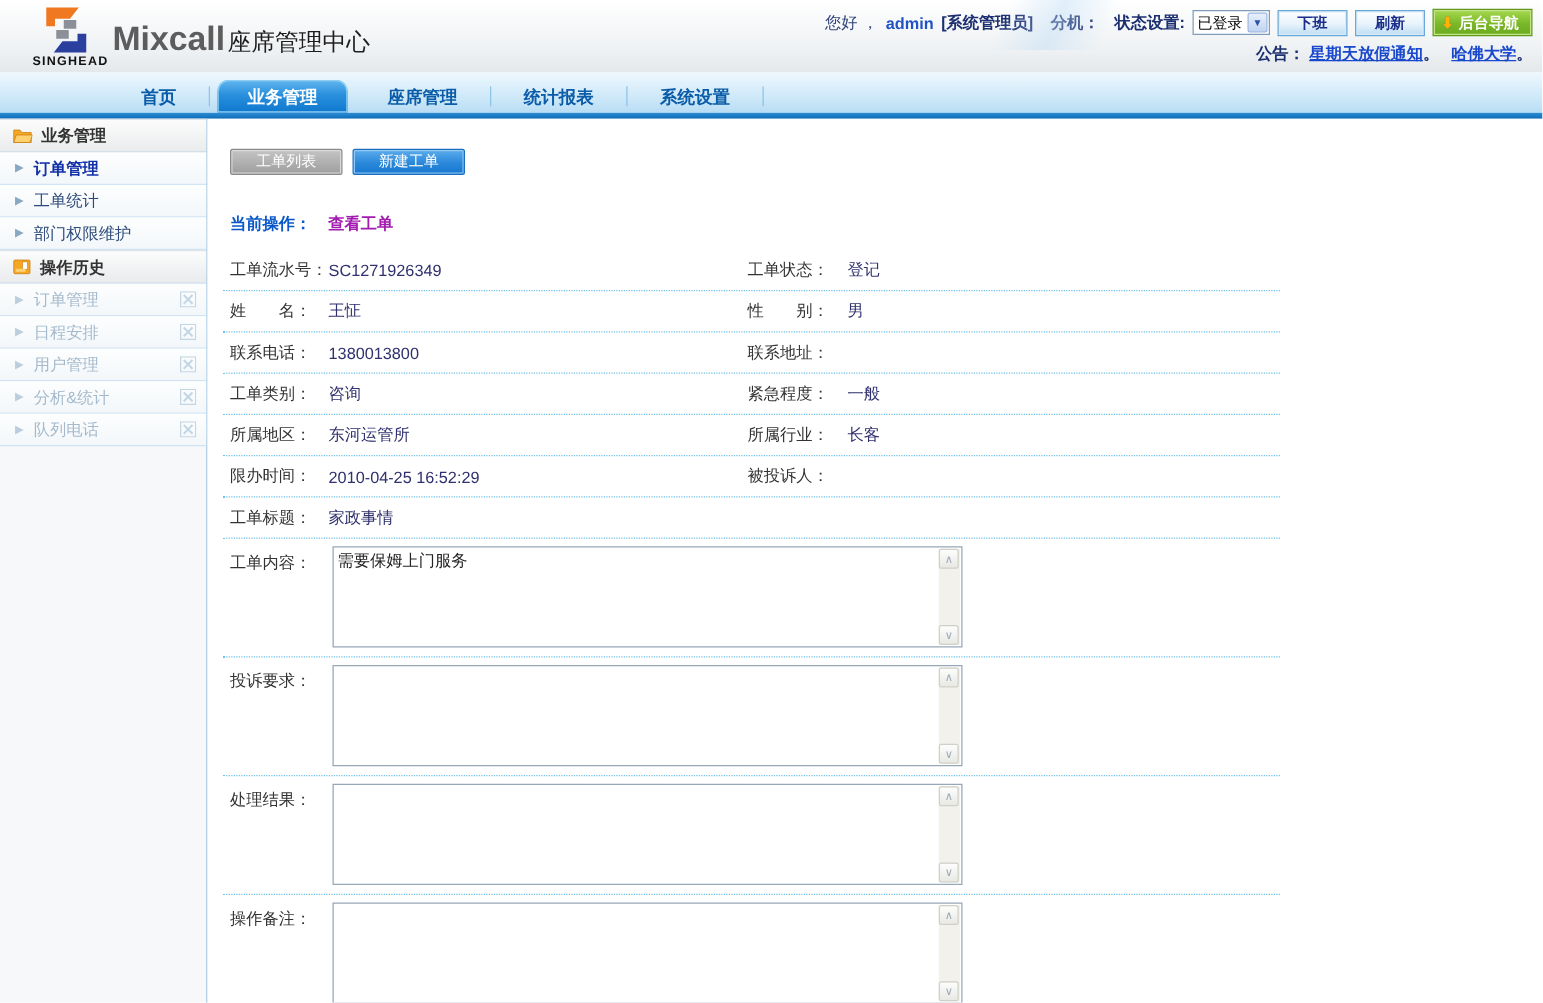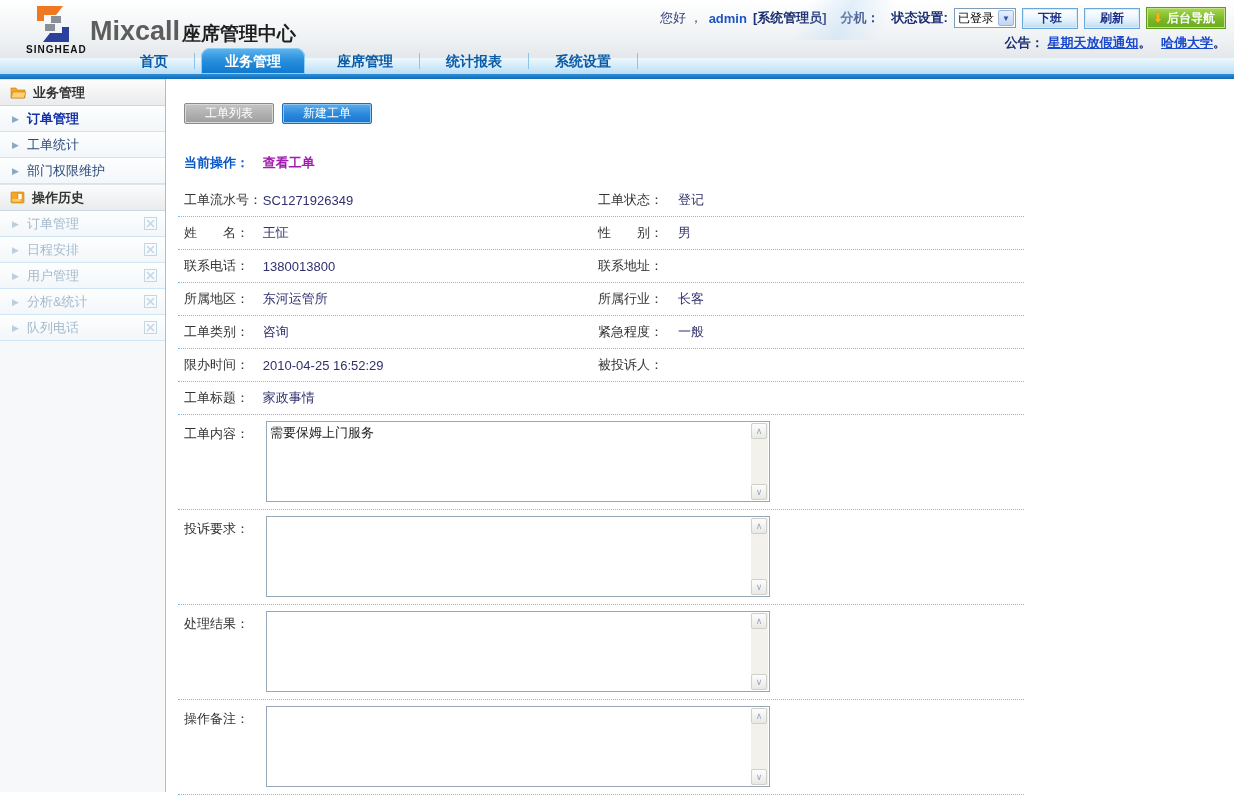--- a/index.html
+++ b/index.html
@@ -9,21 +9,21 @@
   
   .hdr { position:relative; height:58px; background:linear-gradient(#ffffff,#eef1f3 70%,#e4e8eb); }
   .hdr::after{ content:""; position:absolute; right:180px; top:0; width:420px; height:40px;
     background:linear-gradient(115deg,transparent 40%,rgba(190,220,245,.45) 50%,transparent 60%); pointer-events:none;}
   .brand { position:absolute; left:26px; top:4px; display:flex; align-items:flex-start; }
   .logo-box { width:54px; text-align:center; }
   .logo-s { display:block; margin:0 auto; }
   .logo-sub { font-size:10px; font-weight:bold; color:#111; letter-spacing:1px; margin-top:0px; }
   .title-line { display:flex; align-items:flex-end; margin:12px 0 0 10px; }
   .title-en { font-size:27px; color:#5d5d5d; font-weight:bold; letter-spacing:0; }
-  .title-cn { font-size:19px; color:#1e1e1e; font-weight:bold; margin-left:2px; }
+  .title-cn { font-size:19px; color:#1e1e1e; font-weight:normal; margin-left:2px; }
 
   .hdr-right { position:absolute; right:8px; top:6px; text-align:right; }
   .hr-line1 { display:flex; align-items:center; justify-content:flex-end; gap:6px; height:24px; }
   .navy { color:#1c2f70; font-weight:bold; }
   .greet { color:#33447a; }
   .uname { color:#2053c5; font-weight:bold; }
   .sel { display:inline-flex; align-items:center; border:1px solid #7f9db9; background:#fff; height:20px; width:62px; position:relative; cursor:pointer; }
   .sel-txt { padding-left:3px; font-size:12px; color:#000; }
   .sel-arrow { position:absolute; right:1px; top:1px; bottom:1px; width:16px;
     background:linear-gradient(#e8f0fc,#c0d4f2); border:1px solid #9ab4e0; border-radius:2px;
@@ -31,21 +31,21 @@
   .btn-lite { height:21px; min-width:56px; border:1px solid #69a8d8; background:linear-gradient(#ffffff,#e7f3fc 55%,#bcdcf2);
     color:#1b2f8a; font-weight:bold; font-size:12px; cursor:pointer; box-shadow:0 0 0 1px #d8ecf8 inset; }
   .btn-green { height:22px; border:1px solid #5f9a1e; background:linear-gradient(#a6d94f,#7ab829 55%,#6caa1f);
     color:#fff; font-weight:bold; font-size:12px; padding:0 10px 0 6px; cursor:pointer;
     display:inline-flex; align-items:center; gap:4px; box-shadow:0 0 0 1px #c4e389 inset; }
   .dl-ico { color:#ffb300; font-size:12px; font-weight:bold; text-shadow:0 0 1px #a65; }
   .hr-line2 { margin-top:4px; height:18px; color:#1c2f70; font-weight:bold; font-size:13px; }
   .hr-line2 a { color:#1a48cc; text-decoration:underline; cursor:pointer; font-weight:bold; }
 
   
-  .nav { position:relative; height:16px; background:linear-gradient(#eef8fe,#cfe9f9 60%,#b9ddf4); display:flex; align-items:flex-end; padding-left:114px; }
+  .nav { position:relative; height:32px; background:linear-gradient(#eef8fe,#cfe9f9 60%,#b9ddf4); display:flex; align-items:flex-end; padding-left:87px; }
   .nav-tab { color:#0a5ca8; font-weight:bold; font-size:14px; padding:0 26px; height:26px; line-height:26px; cursor:pointer; position:relative; }
   .nav-sep { width:1px; height:16px; background:#8fc4e6; margin-bottom:5px; }
   .nav-tab.active { background:linear-gradient(#63b6ef,#2a90dd 45%,#0e78cf); color:#fff;
     border-radius:9px 9px 0 0; margin:0 6px; padding:0 24px; box-shadow:0 0 0 1px #8ed0f5 inset; }
   .nav-strip { height:5px; background:linear-gradient(#2d8fd6,#0f6cb8); }
 
   
   .main { display:flex; height:713px; }
   .sidebar { width:166px; background:#f6f8f9; border-right:1px solid #9dc2de; }
   .content { flex:1; background:#fff; padding:20px 0 0 12px; }
@@ -261,36 +261,36 @@
             <span class="flabel">联系电话：</span>
             <span class="fval fval-l">1380013800</span>
           </div>
         <div class="cell-r">
             <span class="flabel flabel-r">联系地址：</span>
             <span class="fval"></span>
           </div>
       </div>
       <div class="frow">
         <div class="cell-l">
+            <span class="flabel">工单类别：</span>
+            <span class="fval fval-l">咨询</span>
+          </div>
+        <div class="cell-r">
+            <span class="flabel flabel-r">紧急程度：</span>
+            <span class="fval">一般</span>
+          </div>
+      </div>
+      <div class="frow">
+        <div class="cell-l">
             <span class="flabel">所属地区：</span>
             <span class="fval fval-l">东河运管所</span>
           </div>
         <div class="cell-r">
             <span class="flabel flabel-r">所属行业：</span>
             <span class="fval">长客</span>
-          </div>
-      </div>
-      <div class="frow">
-        <div class="cell-l">
-            <span class="flabel">工单类别：</span>
-            <span class="fval fval-l">咨询</span>
-          </div>
-        <div class="cell-r">
-            <span class="flabel flabel-r">紧急程度：</span>
-            <span class="fval">一般</span>
           </div>
       </div>
       <div class="frow">
         <div class="cell-l">
             <span class="flabel">限办时间：</span>
             <span class="fval fval-l">2010-04-25 16:52:29</span>
           </div>
         <div class="cell-r">
             <span class="flabel flabel-r">被投诉人：</span>
             <span class="fval"></span>

